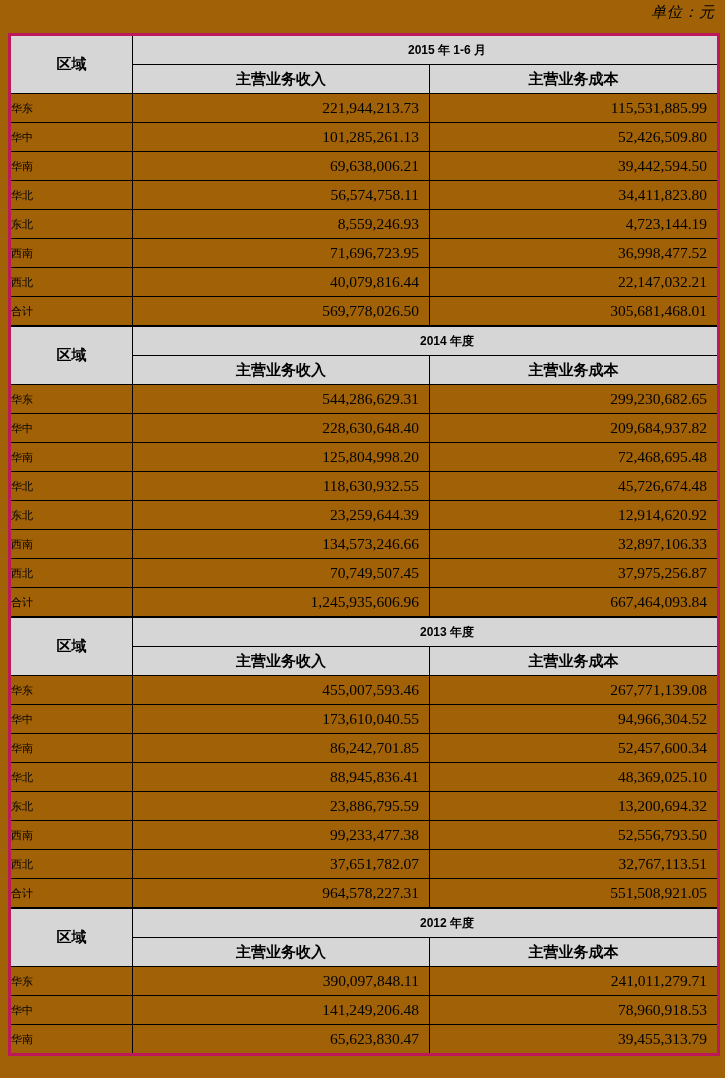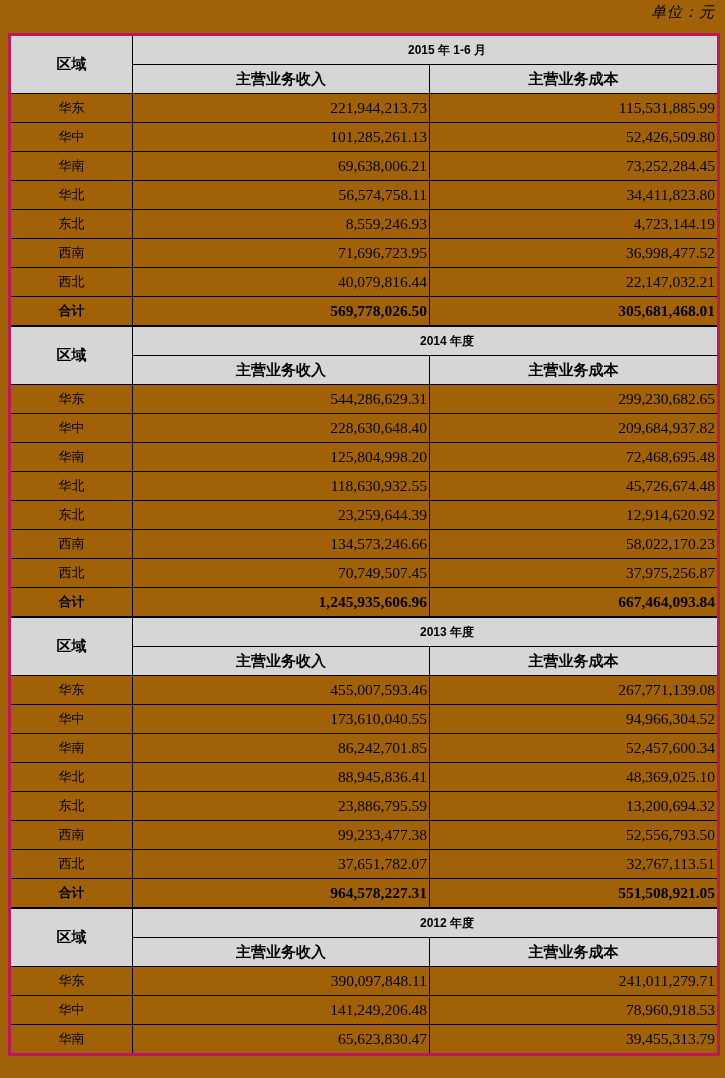--- a/index.html
+++ b/index.html
@@ -41,31 +41,30 @@
   tr.section-start td { border-top: 2.5px solid #000; }
   .hcell {
     background: var(--header-bg, #d6d6d6);
     text-align: center;
     font-family: "Liberation Sans", "DejaVu Sans", sans-serif;
     font-weight: bold;
     font-size: 15px;
   }
   .hcell.period { font-size: 12px; padding-left: 44px; }
   .rcell {
-    text-align: center;
-    font-size: 13px;
+    font-size: 11px;
     font-family: "Liberation Serif", serif;
   }
   .num {
     text-align: right;
-    padding-right: 2px;
+    padding-right: 10px;
     font-size: 15.5px;
     font-family: "Liberation Serif", serif;
   }
-  tr.total-row td { font-weight: bold; }
+  tr.total-row td { font-weight: normal; }
 </style>
 </head>
 <body>
 
 <div class="page">
   <div class="unit-label">单位：元</div>
 
   <table class="regions">
     <colgroup>
       <col style="width:123px">
@@ -87,21 +86,21 @@
           <td class="num">115,531,885.99</td>
         </tr>
         <tr>
           <td class="rcell">华中</td>
           <td class="num">101,285,261.13</td>
           <td class="num">52,426,509.80</td>
         </tr>
         <tr>
           <td class="rcell">华南</td>
           <td class="num">69,638,006.21</td>
-          <td class="num">73,252,284.45</td>
+          <td class="num">39,442,594.50</td>
         </tr>
         <tr>
           <td class="rcell">华北</td>
           <td class="num">56,574,758.11</td>
           <td class="num">34,411,823.80</td>
         </tr>
         <tr>
           <td class="rcell">东北</td>
           <td class="num">8,559,246.93</td>
           <td class="num">4,723,144.19</td>
@@ -150,21 +149,21 @@
           <td class="num">45,726,674.48</td>
         </tr>
         <tr>
           <td class="rcell">东北</td>
           <td class="num">23,259,644.39</td>
           <td class="num">12,914,620.92</td>
         </tr>
         <tr>
           <td class="rcell">西南</td>
           <td class="num">134,573,246.66</td>
-          <td class="num">58,022,170.23</td>
+          <td class="num">32,897,106.33</td>
         </tr>
         <tr>
           <td class="rcell">西北</td>
           <td class="num">70,749,507.45</td>
           <td class="num">37,975,256.87</td>
         </tr>
         <tr class="total-row">
           <td class="rcell">合计</td>
           <td class="num">1,245,935,606.96</td>
           <td class="num">667,464,093.84</td>

